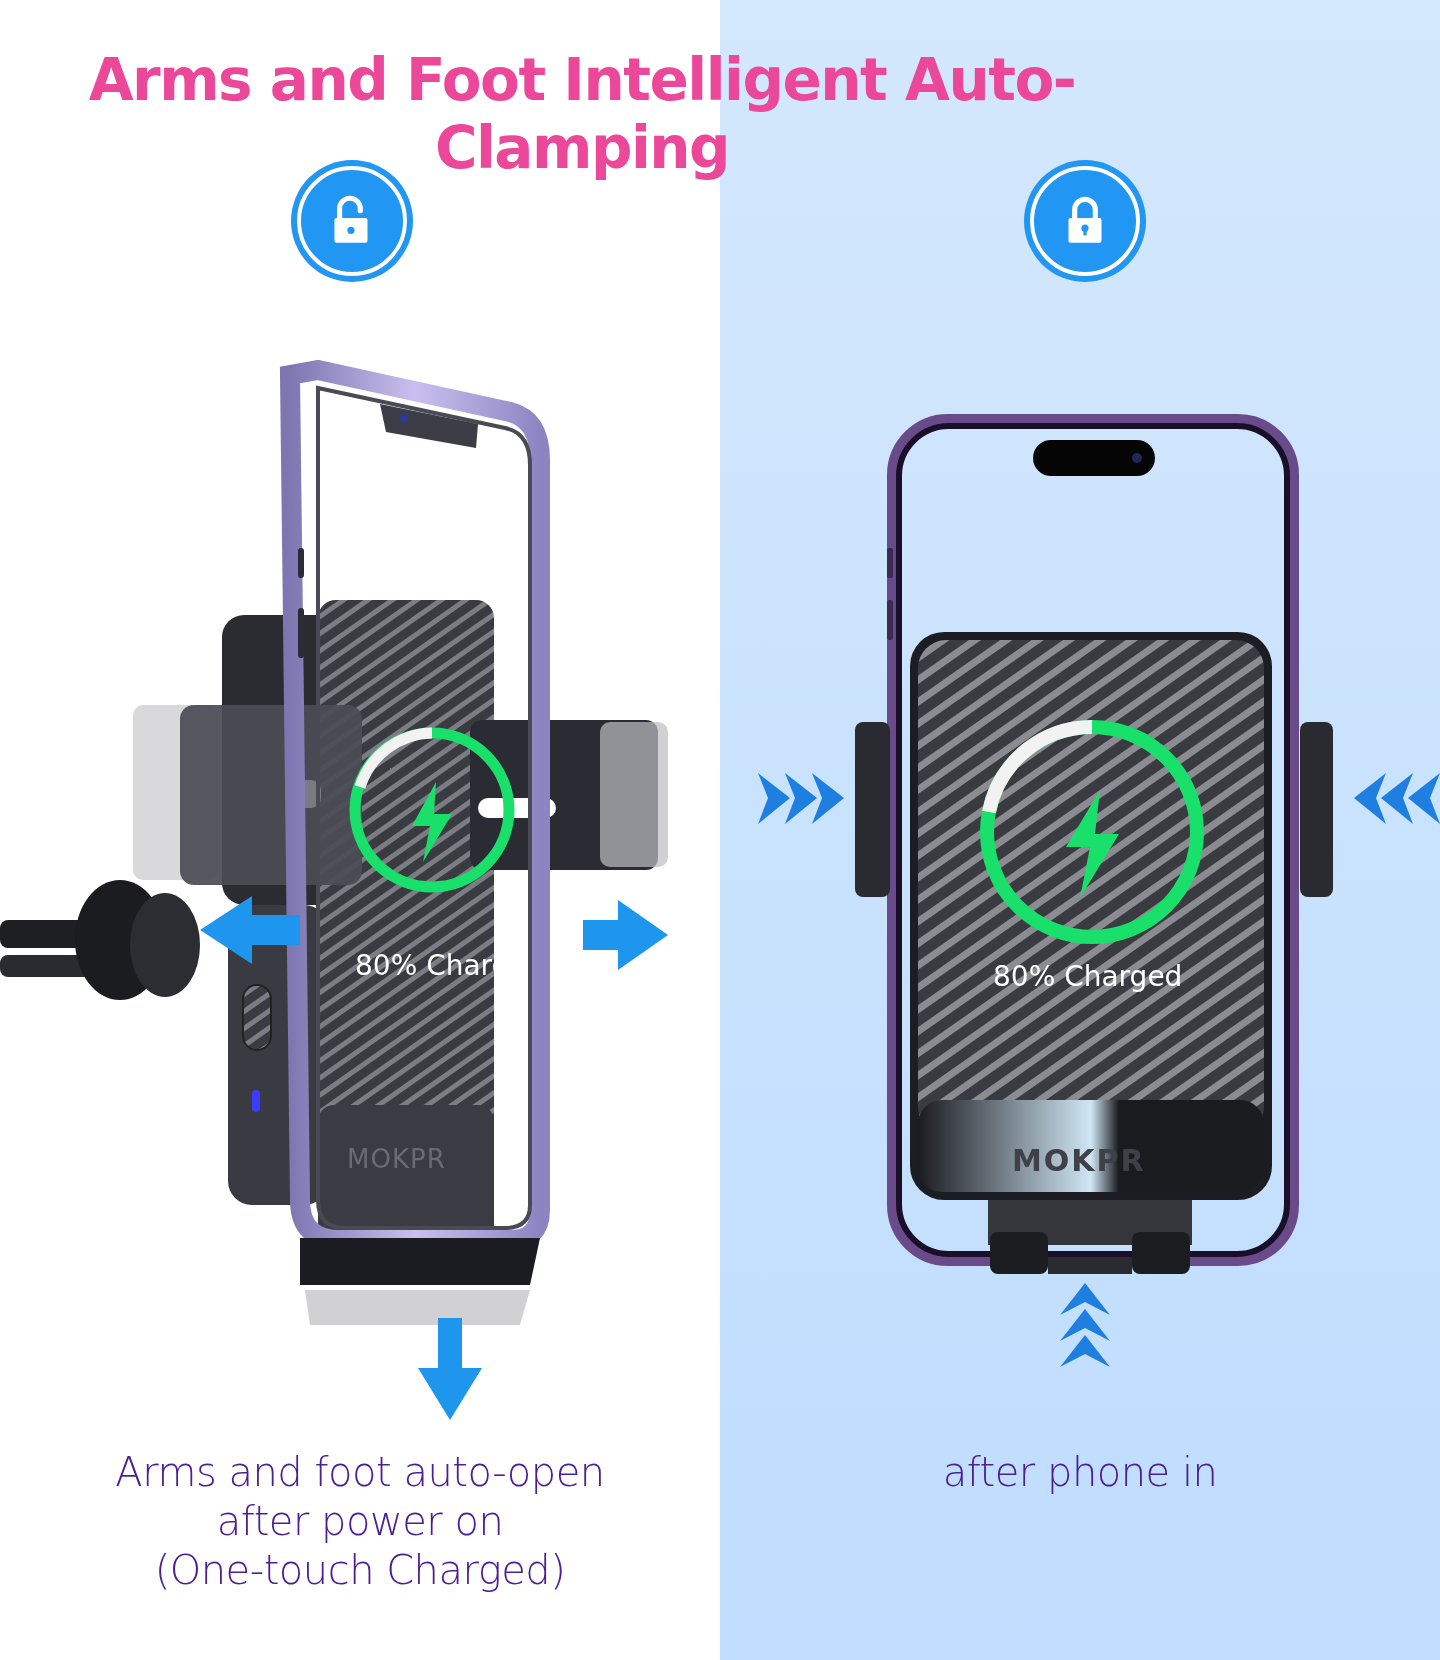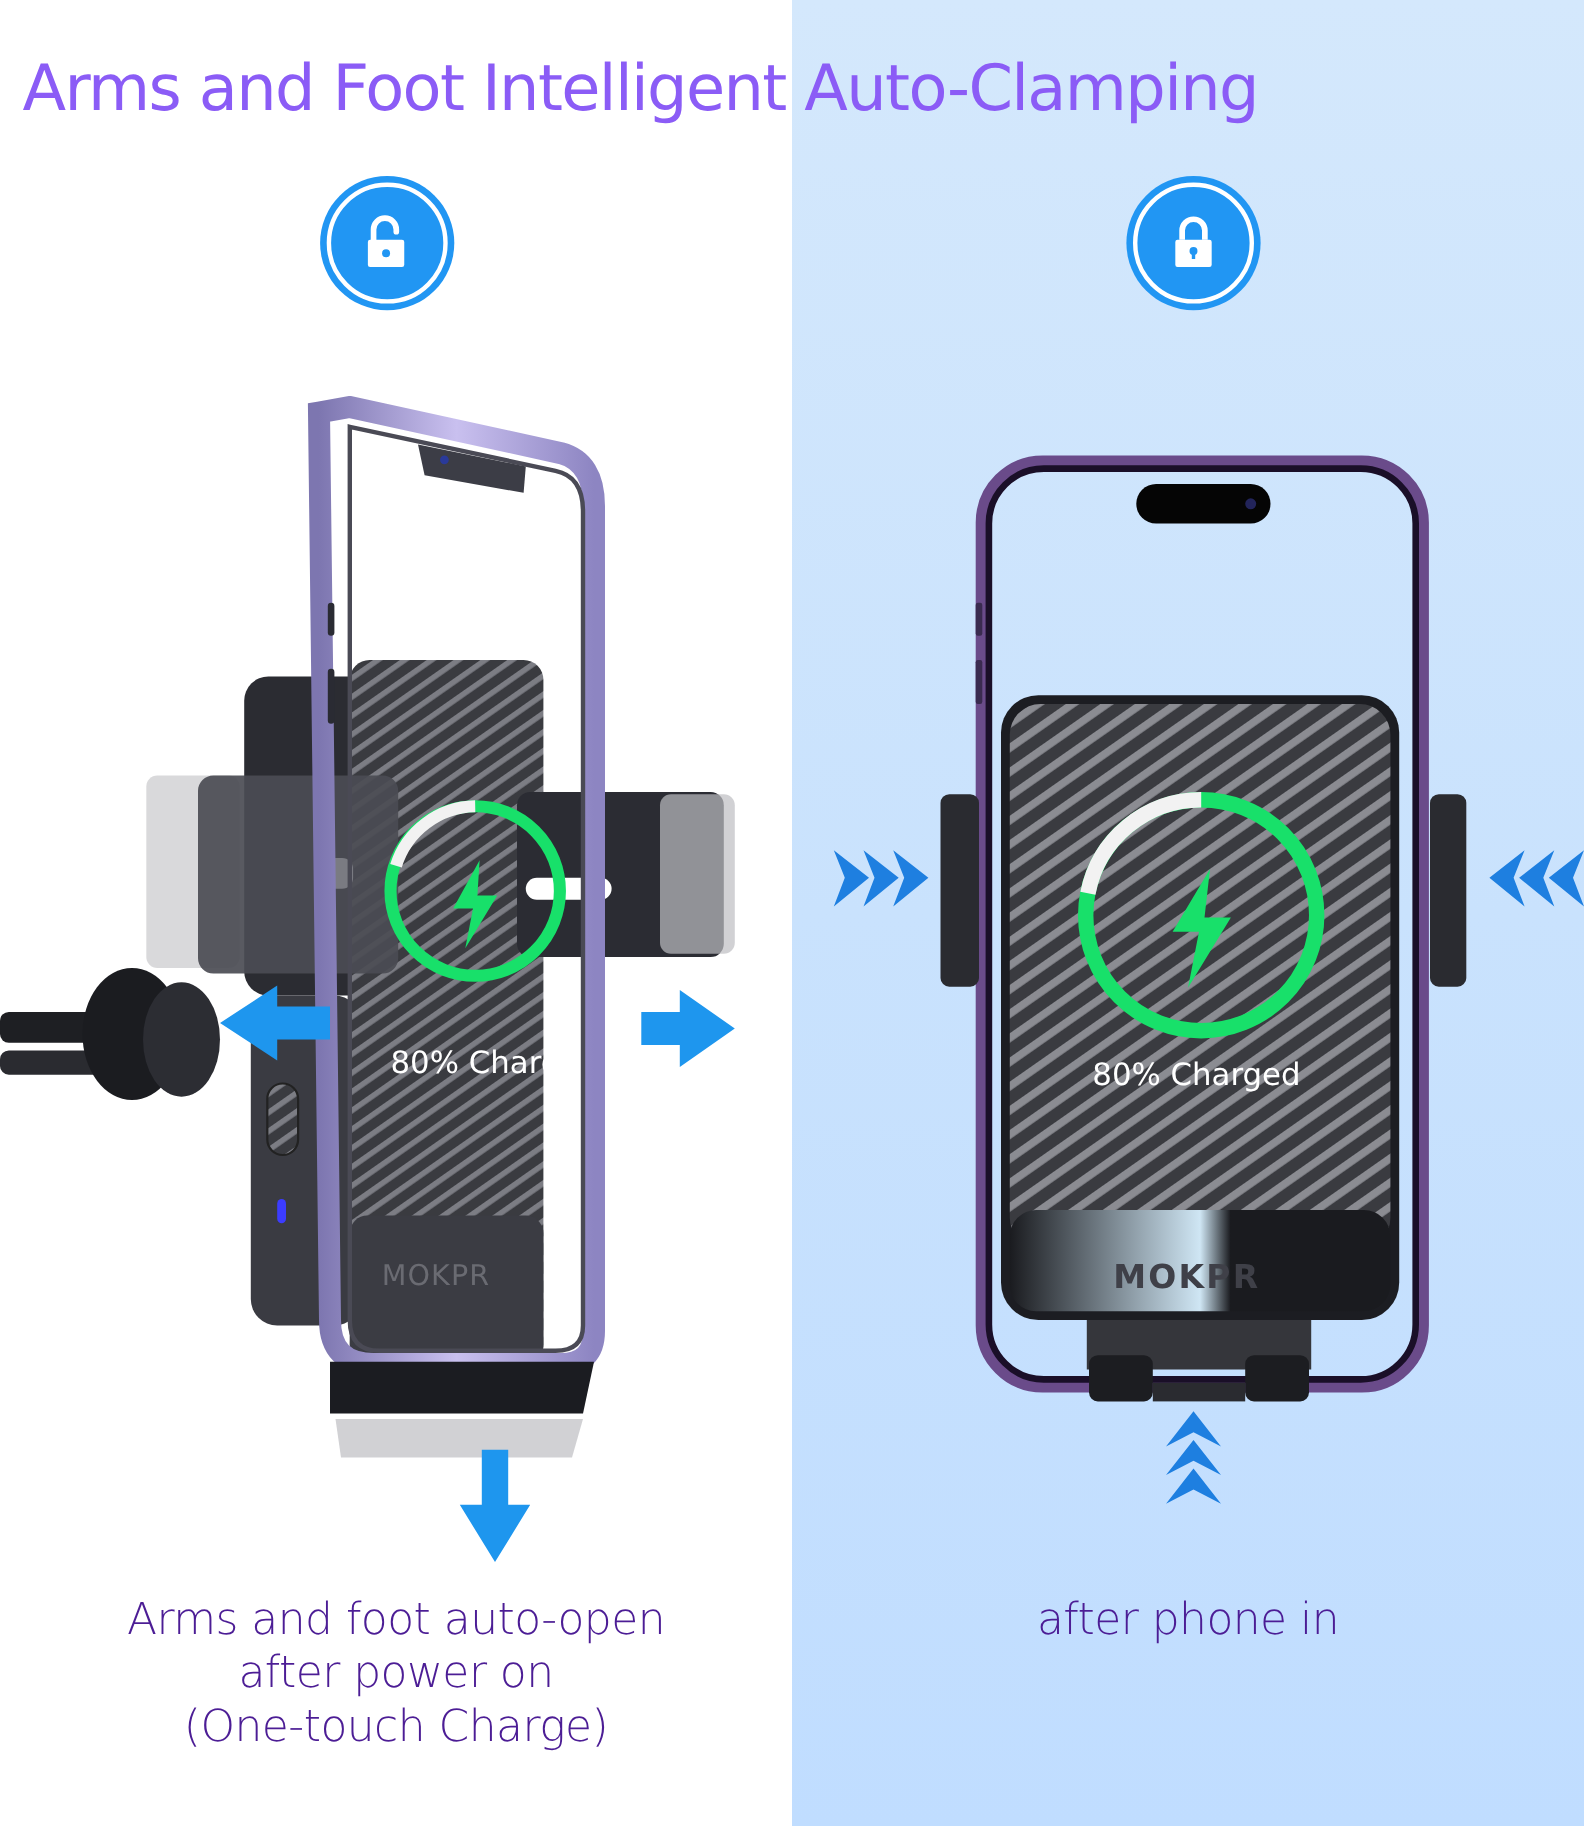--- a/index.html
+++ b/index.html
@@ -12,22 +12,22 @@
   .panel-left {
     position: absolute; left: 0; top: 0; width: 720px; height: 1660px;
     background: #ffffff;
   }
   .panel-right {
     position: absolute; left: 720px; top: 0; width: 720px; height: 1660px;
     background: linear-gradient(180deg, #d4e8fc 0%, #c9e2fd 50%, #c0ddff 100%);
   }
   .title {
     position: absolute; left: 0; top: 46px; width: 1164px; text-align: center;
-    font-family: "DejaVu Sans", sans-serif; font-weight: normal;
-    font-size: 58px; letter-spacing: -1.5px; color: #8b5cf6;
+    font-family: "DejaVu Sans", sans-serif; font-weight: bold;
+    font-size: 58px; letter-spacing: -1.5px; color: #ec4899;
   }
   .lock-badge {
     position: absolute; width: 122px; height: 122px; border-radius: 50%;
     background: #2196f3; top: 160px;
     display: flex; align-items: center; justify-content: center;
   }
   .lock-badge::after {
     content: ""; position: absolute; inset: 6px; border-radius: 50%;
     border: 4px solid #ffffff;
   }
@@ -187,17 +187,17 @@
   <g fill="#1e7fe0">
     <polygon points="1085,1283 1110,1315 1085,1302 1060,1315"></polygon>
     <polygon points="1085,1309 1110,1341 1085,1328 1060,1341"></polygon>
     <polygon points="1085,1335 1110,1367 1085,1354 1060,1367"></polygon>
   </g>
 </svg>
 
 <div class="caption caption-left">
   <span>Arms and foot auto-open</span>
   <span>after power on</span>
-  <span>(One-touch Charge)</span>
+  <span>(One-touch Charged)</span>
 </div>
 <div class="caption caption-right">
   <span>after phone in</span>
 </div>
 
 </body></html>

